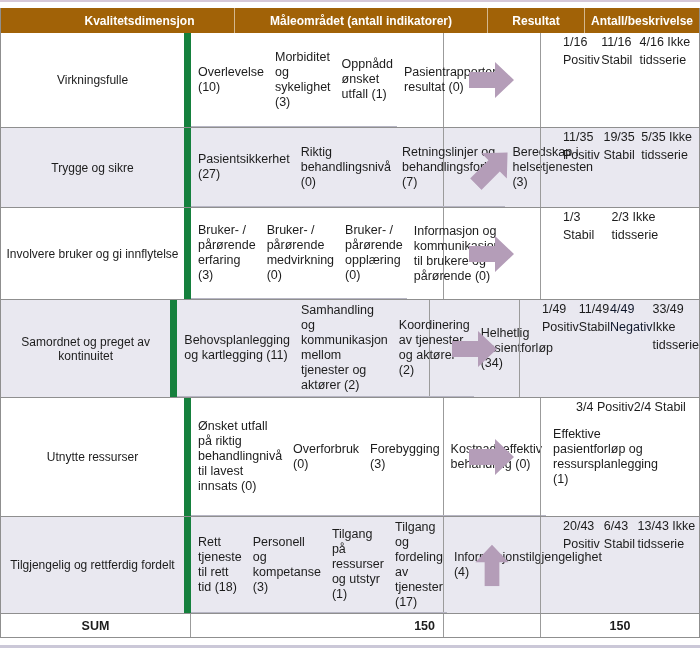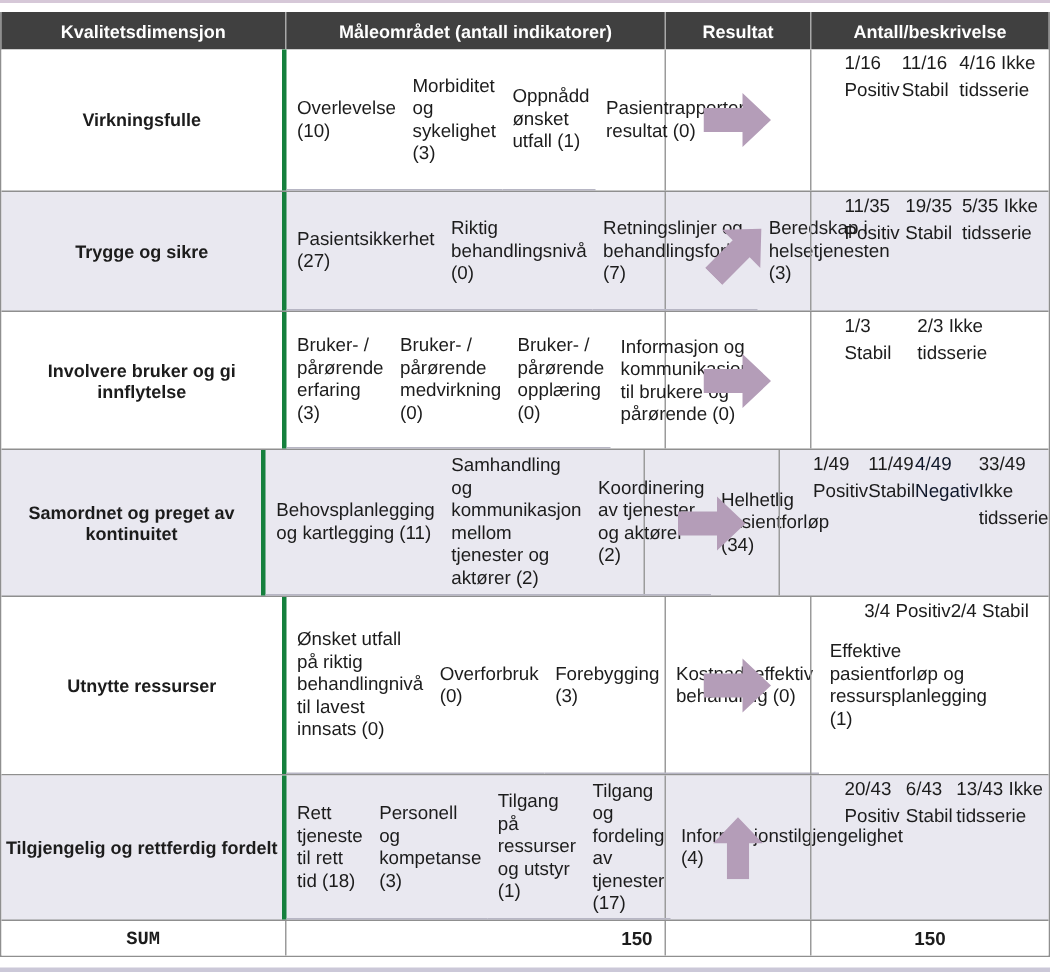--- a/index.html
+++ b/index.html
@@ -5,56 +5,56 @@
   * { margin:0; padding:0; box-sizing:border-box; }
   html,body { width:700px; height:651px; background:#ffffff;
     font-family:"Liberation Sans", sans-serif; color:#1c1c1c; }
   .page { position:relative; width:700px; height:651px; overflow:hidden; }
   .top-strip { position:absolute; top:0; left:0; width:700px; height:2px; background:#d6c8d8; }
   .bottom-strip { position:absolute; top:645px; left:0; width:700px; height:3px; background:#cbc8d8; }
 
   .tbl { position:absolute; top:8px; left:0; width:700px;
     border:1px solid #8f8f8f; border-top:none; background:#fff; }
 
-  .thead { display:flex; height:25px; background:#404040; }
+  .thead { display:flex; height:25px; background:#a16207;padding-left:44px; }
   .hcell { display:flex; align-items:center; justify-content:center;
     color:#fff; font-weight:bold; font-size:12px;
     border-right:1px solid rgba(255,255,255,.55); }
   .hcell:last-child { border-right:none; }
 
   .c1 { width:190px; } .c2 { width:253px; } .c3 { width:97px; } .c4 { flex:1; }
 
   .section { display:flex; border-bottom:1px solid #8f8f8f; background:#fff; }
   .section.lav { background:#e9e8f0; }
   .h1 { height:95px; } .h2 { height:80px; } .h3 { height:92px; }
   .h4 { height:98px; } .h5 { height:119px; } .h6 { height:97px; }
 
   .dim { display:flex; align-items:center; justify-content:center; text-align:center;
-    font-size:12px; border-right:3px solid #15803d; padding:0 2px;font-weight:bold; }
+    font-size:12px; border-right:7px solid #15803d; padding:0 2px; }
   .areas { display:flex; flex-direction:row; border-right:1px solid #9b9b9b; }
   .area { display:flex; align-items:center; padding:1px 4px 1px 7px;
     font-size:12.5px; line-height:15px; border-bottom:1px solid #b7b6c4;
     white-space:pre-line; }
   .area:last-child { border-bottom:none; }
   .f1 { flex:1; } .f16 { flex:1.6; } .f17 { flex:1.7; } .f18 { flex:1.8; }
 
   .result { display:flex; align-items:center; justify-content:center;
     border-right:1px solid #9b9b9b; }
   .arrow svg { display:block; }
   .arrow[data-dir="up-right"] svg { transform:rotate(-45deg); }
   .arrow[data-dir="up"] svg { transform:rotate(-90deg) scale(0.92); }
 
   .stats { display:flex; flex-direction:row; justify-content:center;
     padding-left:22px; font-size:12.5px; line-height:18px; }
   .muted { color:#0f172a; }
 
   .sum-row { display:flex; height:23px; font-weight:bold; font-size:12.5px; background:#fff; }
   .sum-row .scell { display:flex; align-items:center; border-right:1px solid #9b9b9b; }
   .sum-row .scell:last-child { border-right:none; }
-  .sum-label { justify-content:center;font-family:Liberation Mono, monospace; }
+  .sum-label { justify-content:center; }
   .sum-ind { justify-content:flex-end; padding-right:8px; }
   .sum-count { justify-content:center; }
 </style>
 </head>
 <body>
 
 <div class="page">
   <div class="top-strip"></div>
 
   <div class="tbl">

